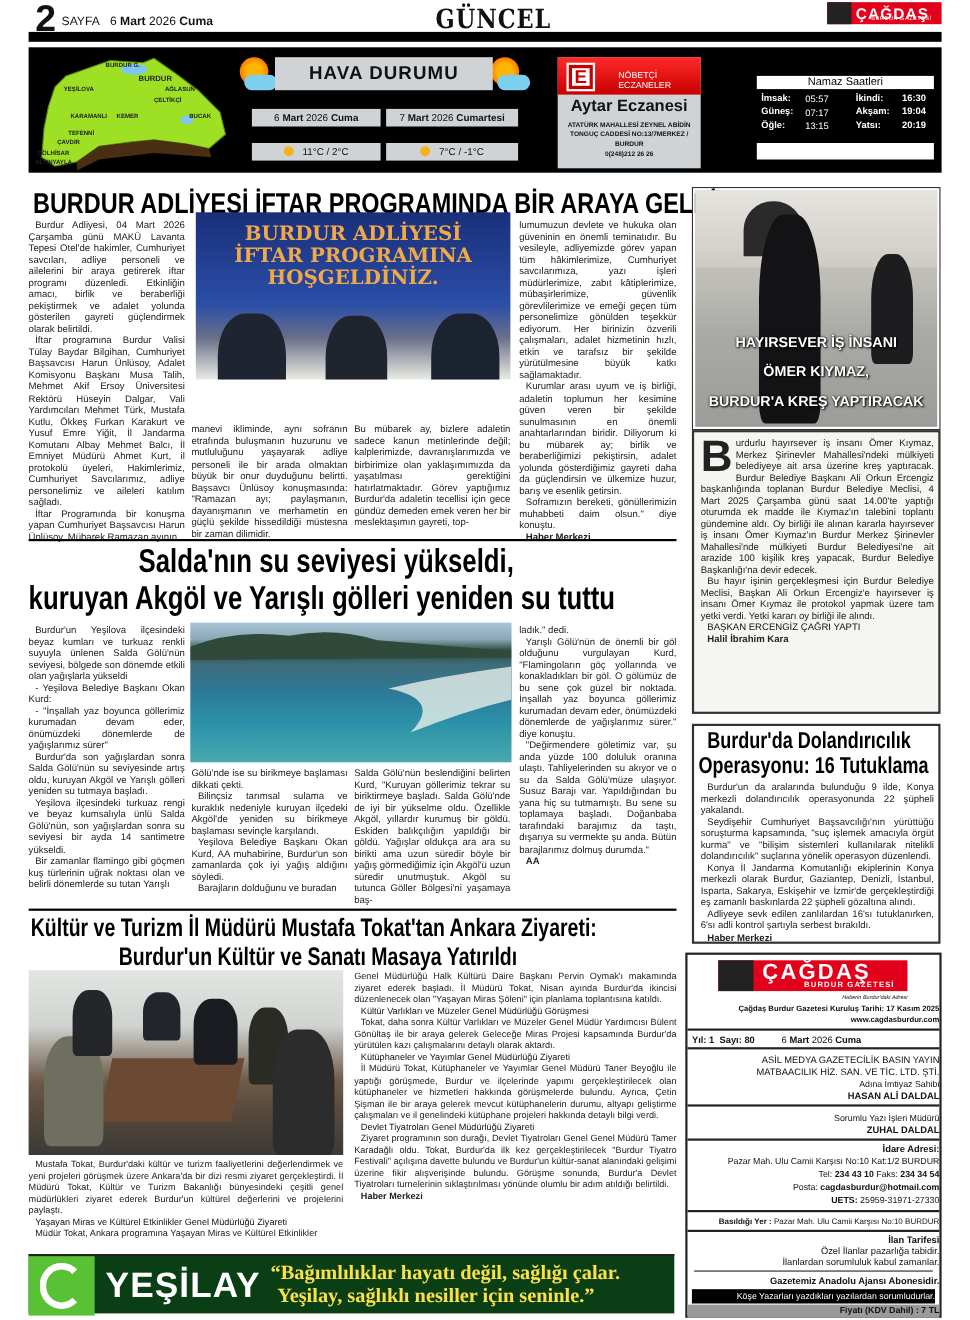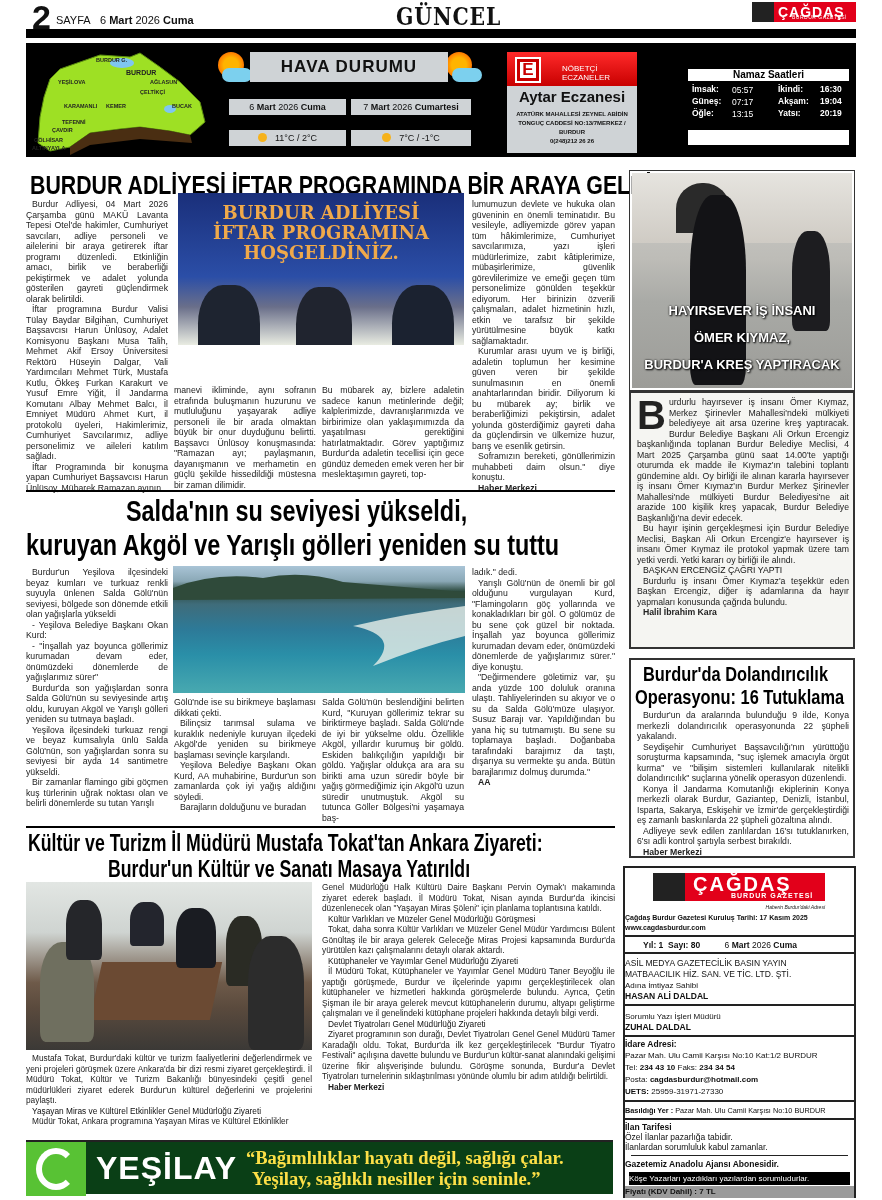--- a/index.html
+++ b/index.html
@@ -25,21 +25,21 @@
 .cloud{position:absolute;width:30px;height:14px;border-radius:8px;background:#7cd0ee}
 .wbox{position:absolute;height:16px;background:#cfd3d6;font-size:9px;line-height:16px;text-align:center}
 .wico{display:inline-block;width:9px;height:9px;border-radius:50%;background:#f6b21b;vertical-align:-1px;margin-right:8px}
 #ecz{left:507px;top:52px;width:130px;height:101px;background:#cfd3d6}
 #ecz-top{position:absolute;left:0;top:0;width:130px;height:34px;background:linear-gradient(#ff2a2a,#c80000)}
 #ecz-e{position:absolute;left:10px;top:7px;width:22px;height:22px;background:#fff;border:3px solid #c80000;outline:2px solid #fff;text-align:center;font-weight:bold;color:#c80000;font-size:17px;line-height:16px}
 #ecz-lbl{position:absolute;left:55px;top:12px;color:#fff;font-size:8px;font-weight:normal}
 #ecz-name{position:absolute;left:0;top:36px;width:130px;text-align:center;font-size:15px;font-weight:bold}
 #ecz-addr{position:absolute;left:0;top:58px;width:130px;text-align:center;font-size:6px;font-weight:bold;line-height:9px}
 #namaz{left:688px;top:52px;width:161px;height:93px;background:#000;color:#fff}
-#namaz .ttl{position:absolute;left:0;top:17px;width:161px;height:12px;background:#fff;color:#000;text-align:center;font-weight:bold;font-size:10px;line-height:12px}
+#namaz .ttl{position:absolute;left:0;top:17px;width:161px;height:12px;background:#fff;color:#000;text-align:center;font-weight:normal;font-size:10px;line-height:12px}
 #namaz .skyline{position:absolute;left:0;top:83px;width:161px;height:12px;background:#fff}
 .pt{position:absolute;font-size:8.5px;font-weight:bold}
 
 .h1{position:absolute;font-family:"Liberation Sans",sans-serif;font-weight:bold;color:#000;white-space:nowrap;transform-origin:left top}
 .body{position:absolute;font-size:8.7px;line-height:10.5px;text-align:justify;color:#222}
 .body p{text-indent:6px}
 .sub{font-weight:normal;color:#111}
 .sig{font-weight:bold;padding-left:6px}
 .rule{position:absolute;background:#000}
 .photo{position:absolute;overflow:hidden}
@@ -54,21 +54,21 @@
 .ovl{position:absolute;left:0;width:220px;text-align:center;color:#fff;font-weight:bold;font-size:13px;text-shadow:0 0 2px #000,1px 1px 2px #000}
 #drop{float:left;font-size:40px;font-weight:bold;line-height:32px;margin:2px 3px 0 0}
 
 #dol-box{left:629px;top:658px;width:226px;height:200px;border:2px solid #333}
 
 #salda-photo{left:173px;top:566px;width:292px;height:127px;background:linear-gradient(180deg,#a9c4d6 0%,#8aa8b6 12%,#2c4a3e 20%,#3f6c7a 30%,#2d7a98 50%,#2a8fa8 70%,#48a9b0 100%)}
 
 #kul-photo{left:26px;top:882px;width:286px;height:168px;background:linear-gradient(#e2e6e3,#cfd4d1 30%,#6e5a49 60%,#5a4a3d 75%,#3b3936)}
 
 #kun{left:623px;top:866px;width:233px;height:332px;border:2px solid #222}
-.krow{position:absolute;left:0;width:229px;text-align:left;font-size:8.5px;line-height:11px}
+.krow{position:absolute;left:0;width:229px;text-align:right;font-size:8.5px;line-height:11px}
 .kline{position:absolute;left:0;width:229px;height:2px;background:#222}
 
 #yes{left:26px;top:1140px;width:587px;height:54px;background:#0a3f16;border-top:2px solid #222}
 #yes .ic{position:absolute;left:0;top:0;width:60px;height:54px;background:#58c234}
 #yes .moon{position:absolute;left:10px;top:6px;width:40px;height:42px;border-radius:50%;border:6px solid #fff;border-right-color:transparent;border-top-color:#fff}
 #yes .nm{position:absolute;left:70px;top:8px;color:#fff;font-size:32px;font-weight:bold;letter-spacing:1px}
 #yes .q{position:absolute;left:220px;top:6px;color:#fde047;font-family:"Liberation Serif",serif;font-weight:bold;font-size:18.5px;line-height:21px}
 </style>
 </head>
 <body>
@@ -204,21 +204,20 @@
   <div class="ovl" style="top:130px">HAYIRSEVER İŞ İNSANI</div>
   <div class="ovl" style="top:157px">ÖMER KIYMAZ,</div>
   <div class="ovl" style="top:184px">BURDUR'A KREŞ YAPTIRACAK</div>
 </div>
 <div class="abs" id="kiy-box">
   <div class="body" style="left:6px;top:4px;width:212px;position:absolute">
     <span id="drop">B</span>
     <span>urdurlu hayırsever iş insanı Ömer Kıymaz, Merkez Şirinevler Mahallesi'ndeki mülkiyeti belediyeye ait arsa üzerine kreş yaptıracak. Burdur Belediye Başkanı Ali Orkun Ercengiz başkanlığında toplanan Burdur Belediye Meclisi, 4 Mart 2025 Çarşamba günü saat 14.00'te yaptığı oturumda ek madde ile Kıymaz'ın talebini toplantı gündemine aldı. Oy birliği ile alınan kararla hayırsever iş insanı Ömer Kıymaz'ın Burdur Merkez Şirinevler Mahallesi'nde mülkiyeti Burdur Belediyesi'ne ait arazide 100 kişilik kreş yapacak, Burdur Belediye Başkanlığı'na devir edecek.</span>
     <p>Bu hayır işinin gerçekleşmesi için Burdur Belediye Meclisi, Başkan Ali Orkun Ercengiz'e hayırsever iş insanı Ömer Kıymaz ile protokol yapmak üzere tam yetki verdi. Yetki kararı oy birliği ile alındı.</p>
     <div class="sub" style="padding-left:6px">BAŞKAN ERCENGİZ ÇAĞRI YAPTI</div>
-    <p>Burdurlu iş insanı Ömer Kıymaz'a teşekkür eden Başkan Ercengiz, diğer iş adamlarına da hayır yapmaları konusunda çağrıda bulundu.</p>
     <div class="sig">Halil İbrahim Kara</div>
   </div>
 </div>
 
 <div class="abs" id="dol-box">
   <div class="h1" style="left:12px;top:2px;font-size:21px;transform:scaleX(.78)">Burdur'da Dolandırıcılık</div>
   <div class="h1" style="left:4px;top:25px;font-size:21px;transform:scaleX(.78)">Operasyonu: 16 Tutuklama</div>
   <div class="body" style="left:6px;top:50px;width:212px">
     <p>Burdur'un da aralarında bulunduğu 9 ilde, Konya merkezli dolandırıcılık operasyonunda 22 şüpheli yakalandı.</p>
     <p>Seydişehir Cumhuriyet Başsavcılığı'nın yürüttüğü soruşturma kapsamında, "suç işlemek amacıyla örgüt kurma" ve "bilişim sistemleri kullanılarak nitelikli dolandırıcılık" suçlarına yönelik operasyon düzenlendi.</p>
@@ -291,21 +290,21 @@
 <div class="abs" id="kun">
   <div style="position:absolute;left:28px;top:5px;width:172px;height:28px;background:#e2001a">
     <div style="position:absolute;left:0;top:0;width:32px;height:28px;background:#222"></div>
     <div style="position:absolute;left:40px;top:0;color:#fff;font-weight:bold;font-size:20px;letter-spacing:2px">ÇAĞDAŞ</div>
     <div style="position:absolute;left:78px;top:19px;color:#fff;font-weight:bold;font-size:7px;letter-spacing:1px">BURDUR GAZETESİ</div>
   </div>
   <div class="krow" style="top:34px;font-size:5px;font-style:italic;text-align:right;width:200px">Haberin Burdur'daki Adresi</div>
   <div class="krow" style="top:44px;font-size:7px;font-weight:bold">Çağdaş Burdur Gazetesi Kuruluş Tarihi: 17 Kasım 2025</div>
   <div class="krow" style="top:54px;font-size:7px;font-weight:bold">www.cagdasburdur.com</div>
   <div class="kline" style="top:67px"></div>
-  <div class="krow" style="top:72px;text-align:left;padding-left:18px;font-weight:bold">
+  <div class="krow" style="top:72px;text-align:left;padding-left:4px;font-weight:bold">
     <span>Yıl: 1</span>&nbsp;
     <span>Sayı: 80</span>
     <span style="margin-left:22px;font-weight:normal">6</span>
     <b>Mart</b>
     <span style="font-weight:normal">2026</span>
     <b>Cuma</b>
   </div>
   <div class="kline" style="top:84px"></div>
   <div class="krow" style="top:90px">ASİL MEDYA GAZETECİLİK BASIN YAYIN</div>
   <div class="krow" style="top:101px">MATBAACILIK HİZ. SAN. VE TİC. LTD. ŞTİ.</div>

